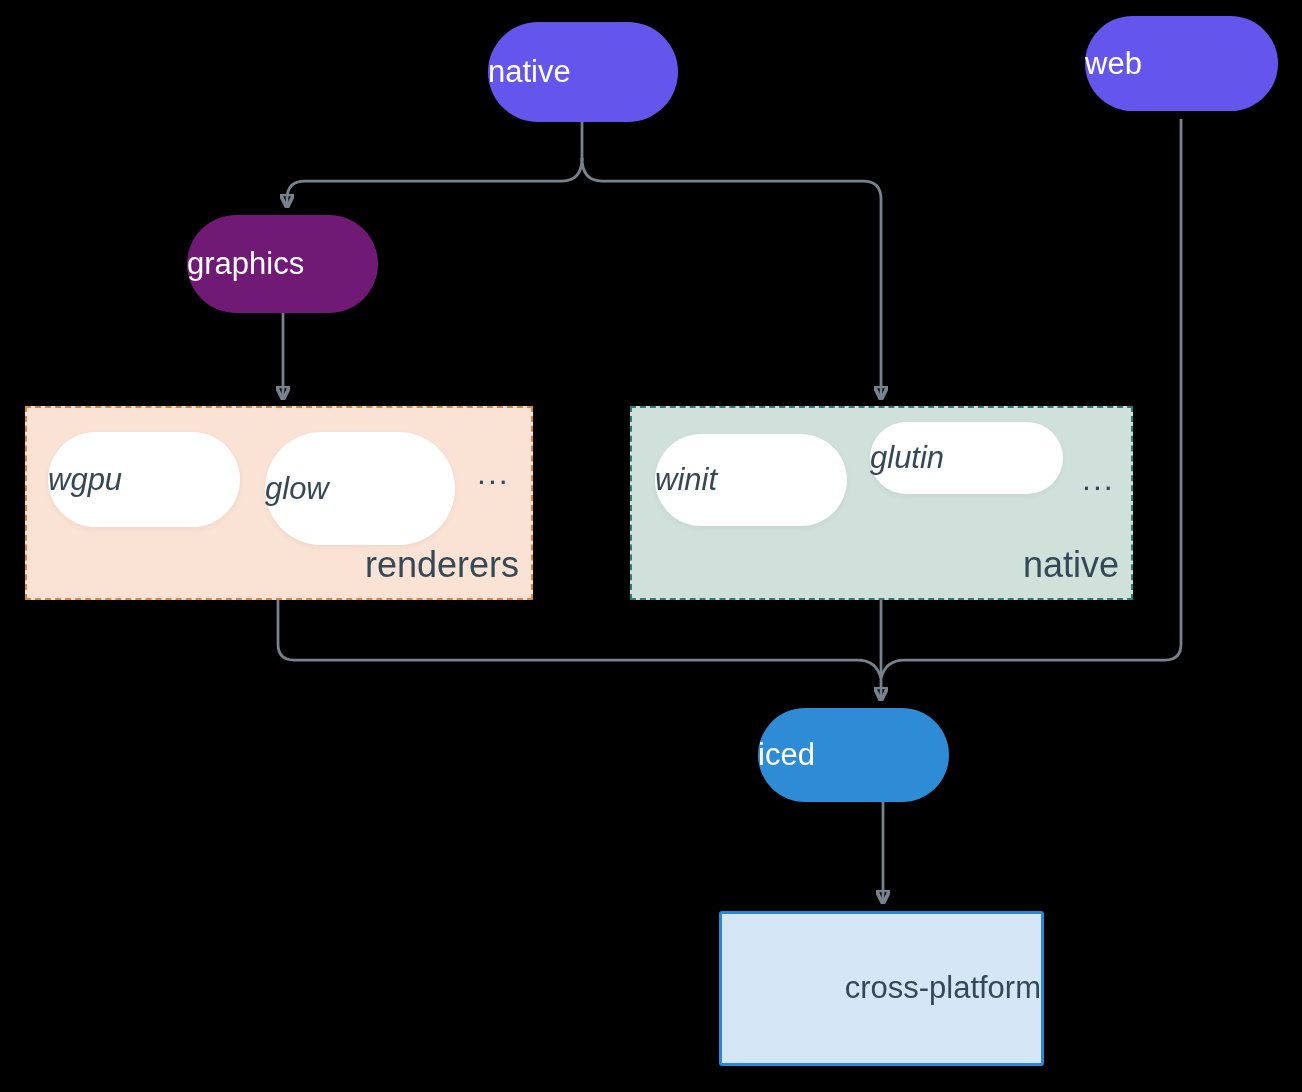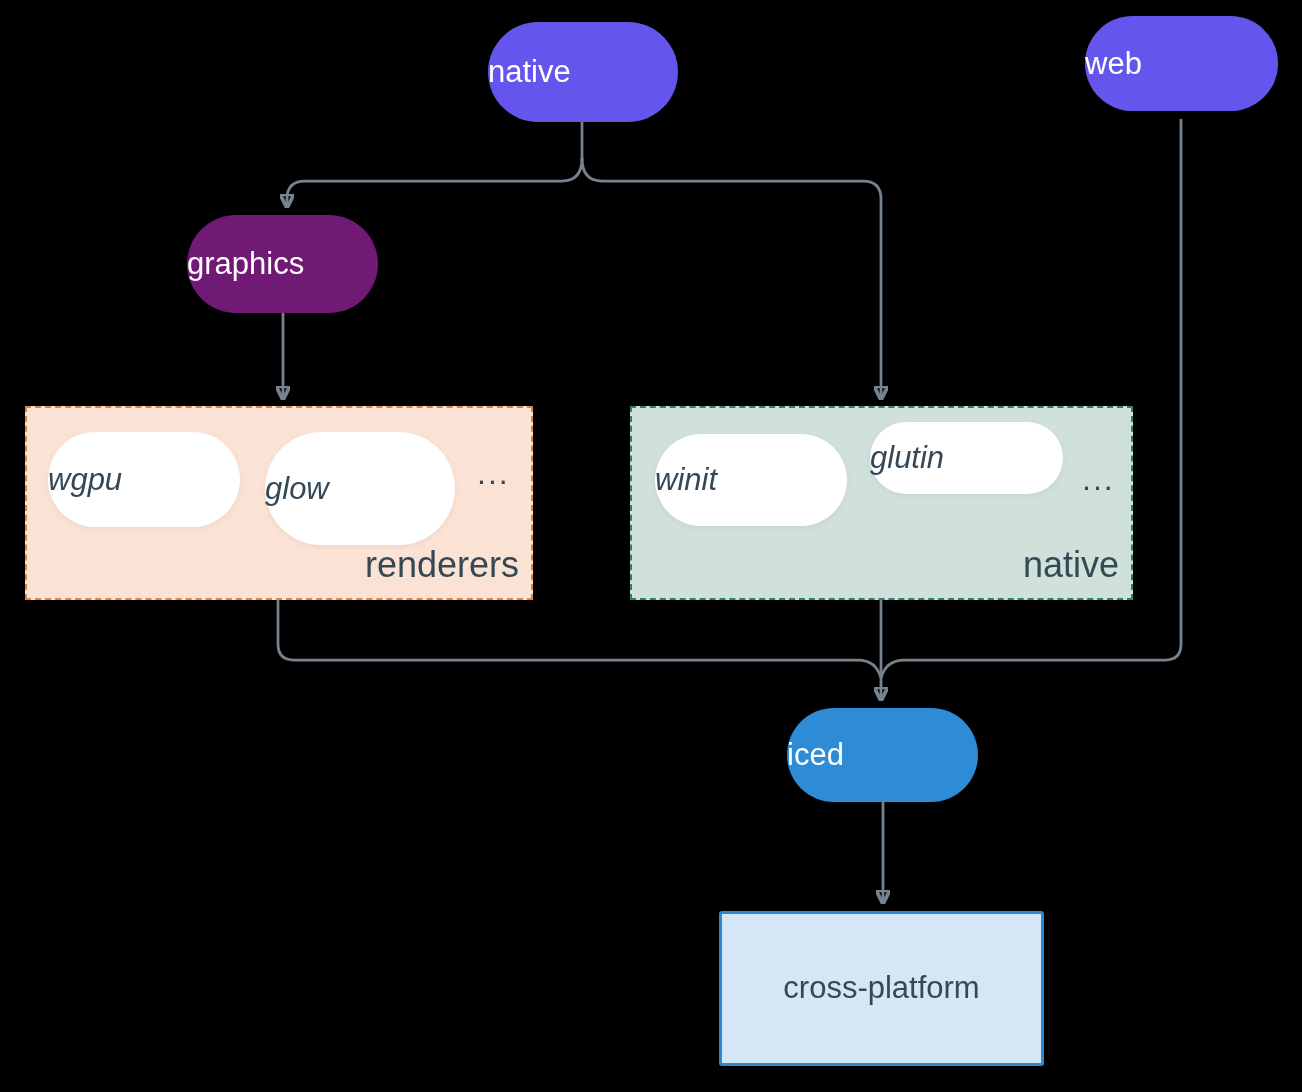--- a/index.html
+++ b/index.html
@@ -40,21 +40,21 @@
     box-shadow: 0 2px 6px rgba(0,0,0,0.05);
     font-style: italic;
   }
   .pill.purple { background: #6456ec; }
   .pill.orange { background: #701a75; }
   .pill.blue   { background: #2e8bd6; }
 
   .node-native   { left: 488px; top: 22px;  width: 190px; height: 100px; }
   .node-web      { left: 1085px; top: 16px; width: 193px; height: 95px; }
   .node-graphics { left: 187px; top: 215px; width: 191px; height: 98px; }
-  .node-iced     { left: 787px; top: 708px; width: 191px; height: 94px; }
+  .node-iced     { left: 758px; top: 708px; width: 191px; height: 94px; }
 
   .group {
     position: absolute;
     box-sizing: border-box;
   }
   .group-renderers {
     left: 25px; top: 406px; width: 508px; height: 194px;
     background: #fae3d4;
     border: 2px dashed #e0853e;
   }
@@ -86,21 +86,21 @@
   .app-box {
     position: absolute;
     left: 719px; top: 911px;
     width: 325px; height: 155px;
     box-sizing: border-box;
     background: #d5e7f7;
     border: 3px solid #2e87d3;
     border-radius: 3px;
     display: flex;
     flex-direction: column;
-    align-items: center;
+    align-items: flex-end;
     justify-content: center;
     color: #354856;
     font-size: 31px;
     line-height: 1.45;
     text-align: center;
   }
 </style>
 </head>
 <body>
 

